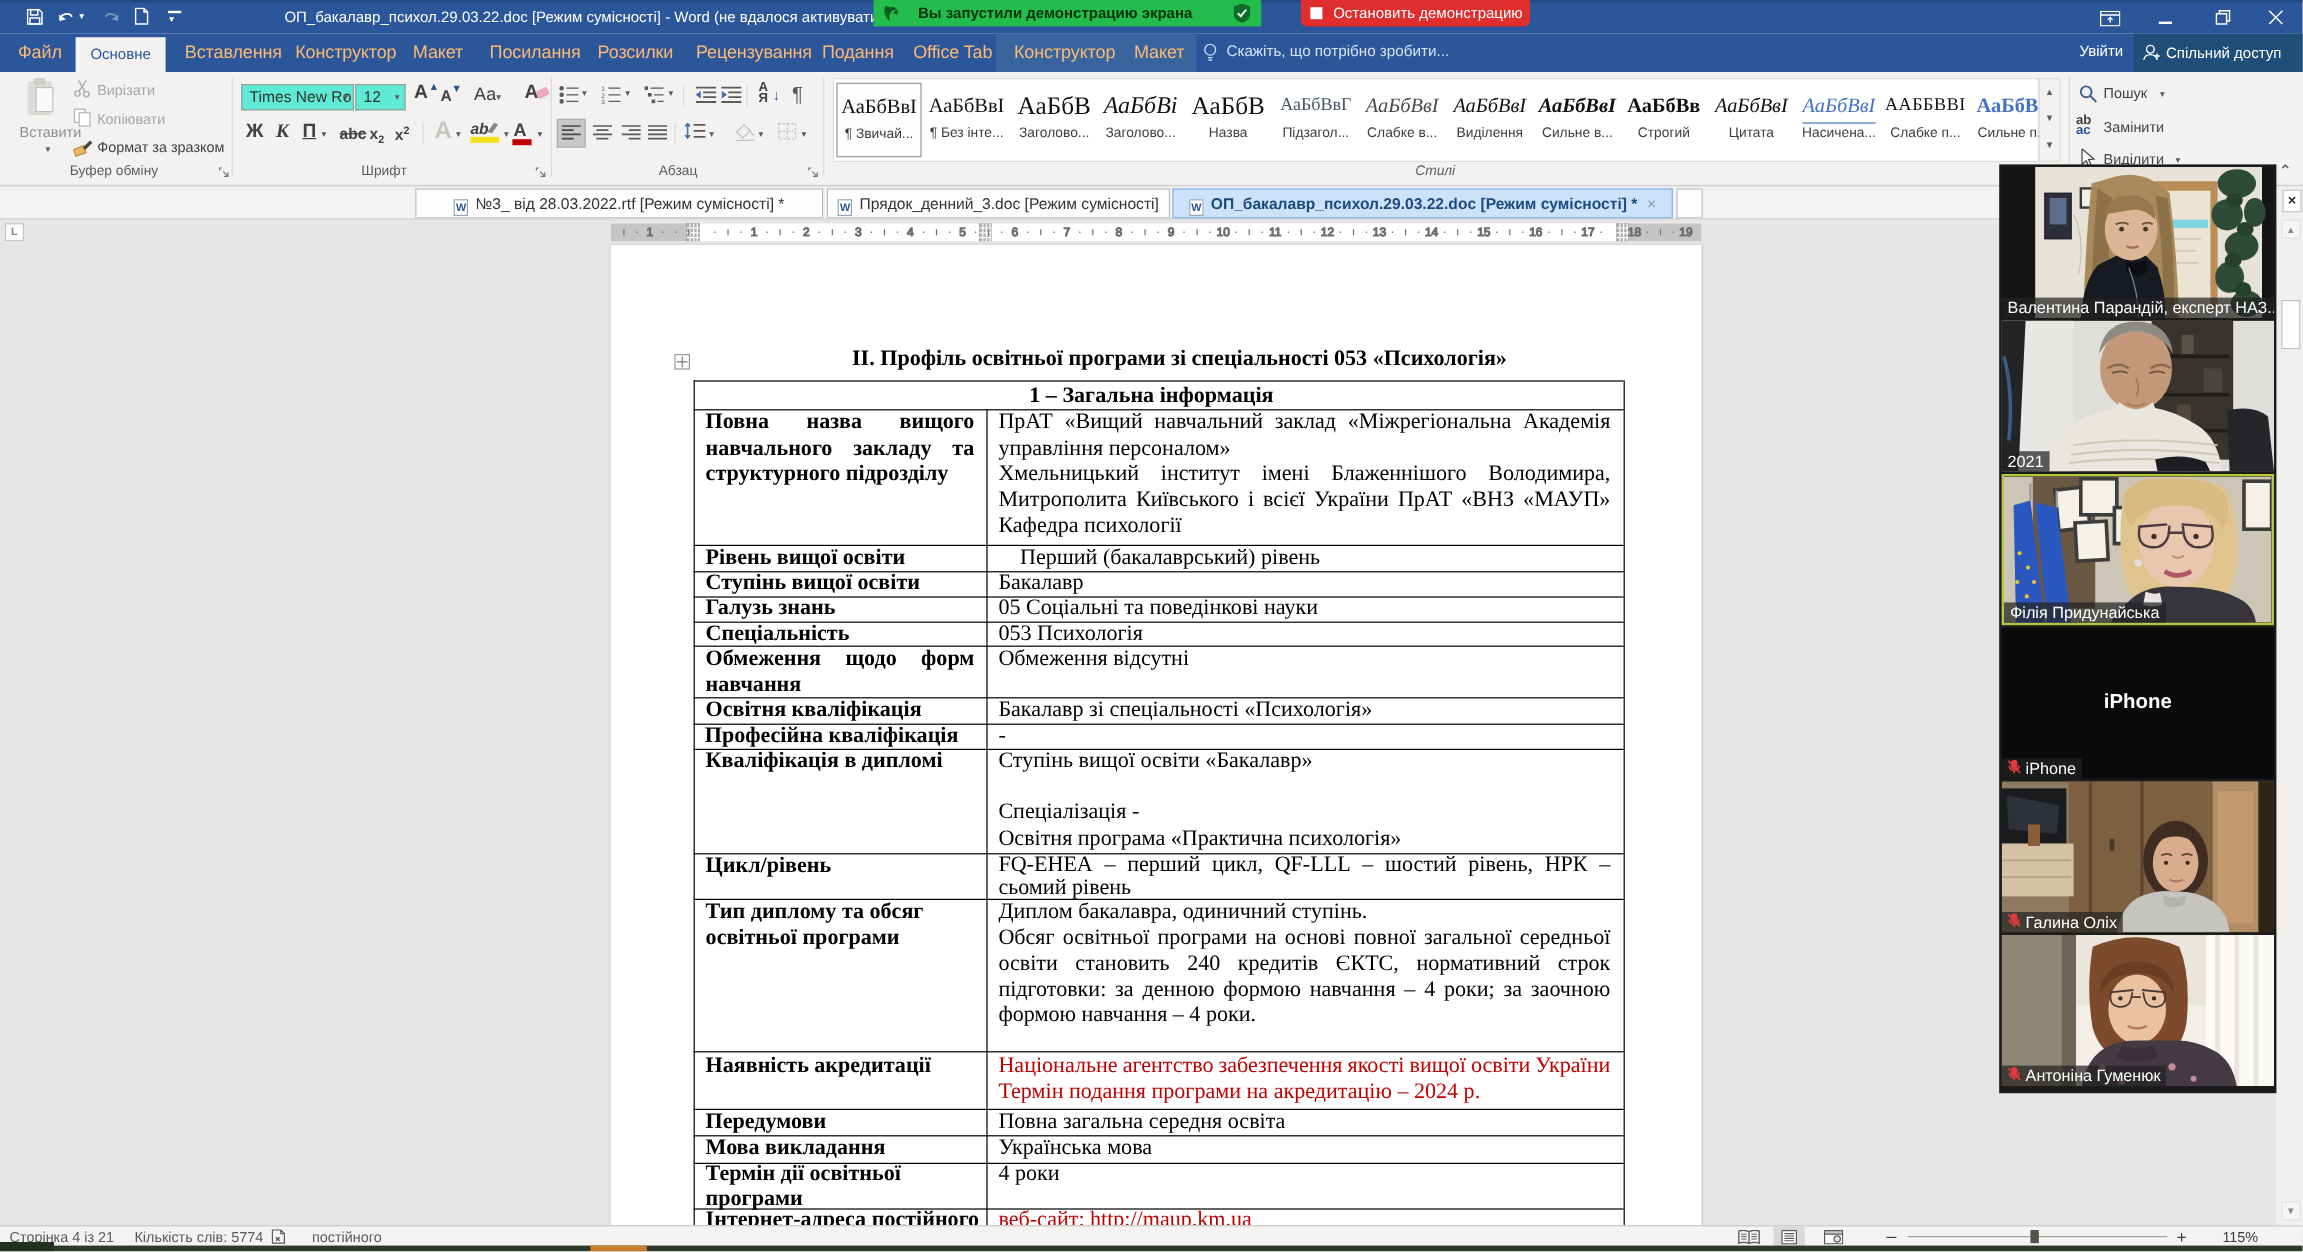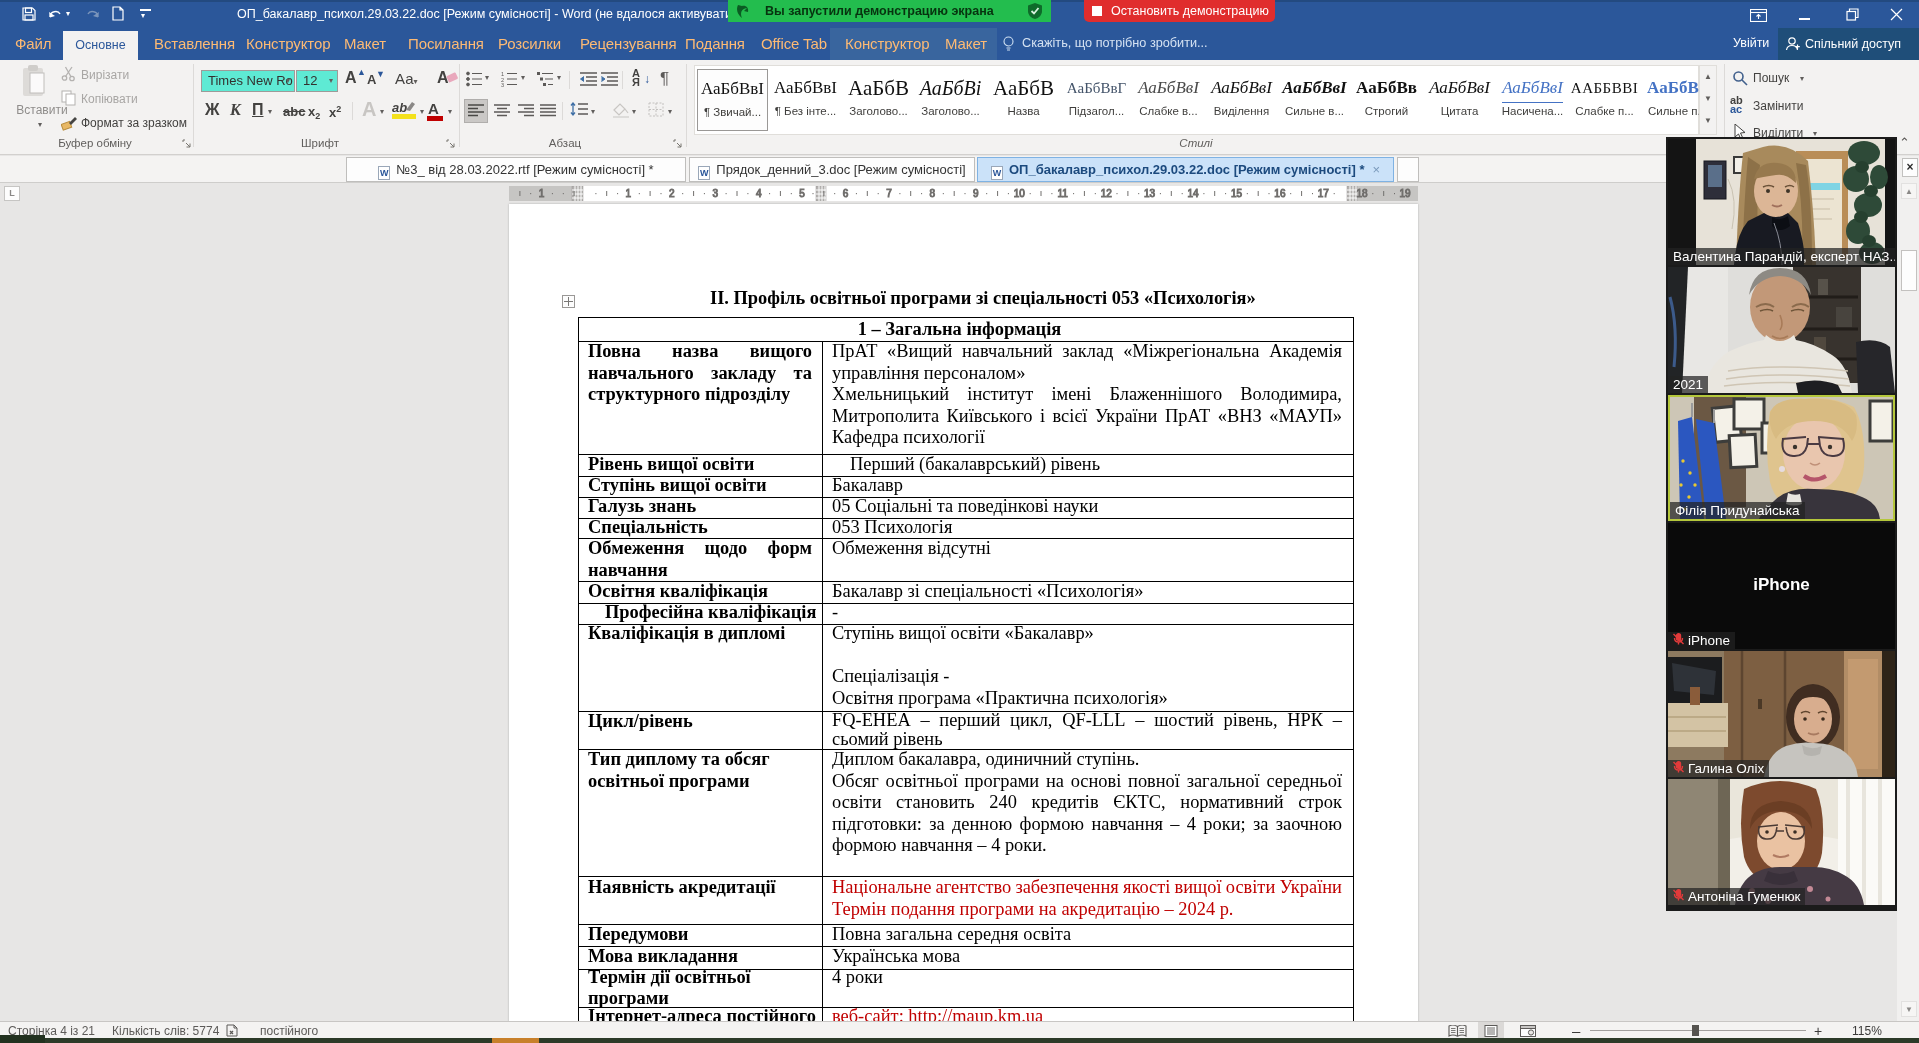--- a/index.html
+++ b/index.html
@@ -472,21 +472,21 @@
       <div class="dl " style="left:323px;top:313.2px;width:510px;">053 Психологія</div>
       <div class="dl b  jl" style="left:79px;top:334.2px;width:224px;">
           <span>Обмеження</span>
           <span>щодо</span>
           <span>форм</span>
         </div>
       <div class="dl b " style="left:79px;top:355.8px;width:224px;">навчання</div>
       <div class="dl " style="left:323px;top:334.2px;width:510px;">Обмеження відсутні</div>
       <div class="dl b " style="left:79px;top:377.2px;width:224px;">Освітня кваліфікація</div>
       <div class="dl " style="left:323px;top:377.2px;width:510px;">Бакалавр зі спеціальності «Психологія»</div>
-      <div class="dl b " style="left:96px;top:398.2px;width:224px;">Професійна кваліфікація</div>
+      <div class="dl b " style="left:72px;top:398.2px;width:224px;text-align:center;">Професійна кваліфікація</div>
       <div class="dl " style="left:323px;top:398.2px;width:510px;">-</div>
       <div class="dl b " style="left:79px;top:419.2px;width:224px;">Кваліфікація в дипломі</div>
       <div class="dl " style="left:323px;top:419.2px;width:510px;">Ступінь вищої освіти «Бакалавр»</div>
       <div class="dl " style="left:323px;top:462.2px;width:510px;">Спеціалізація -</div>
       <div class="dl " style="left:323px;top:483.8px;width:510px;">Освітня програма «Практична психологія»</div>
       <div class="dl b " style="left:79px;top:507.2px;width:224px;">Цикл/рівень</div>
       <div class="dl  jl" style="left:323px;top:506.2px;width:510px;">
           <span>FQ-EHEA</span>
           <span>–</span>
           <span>перший</span>

